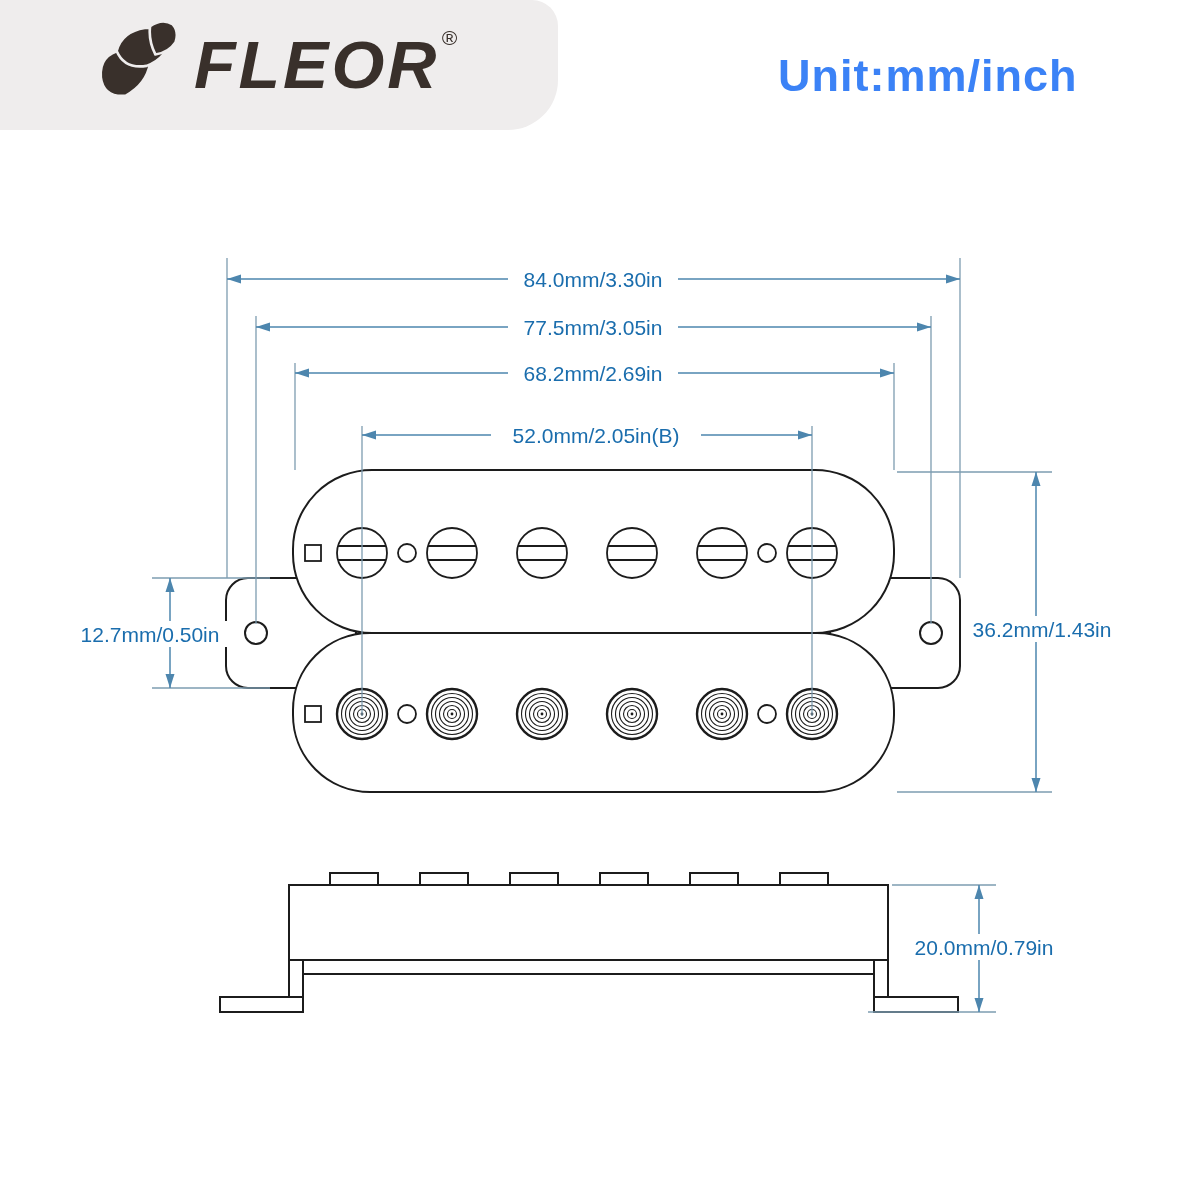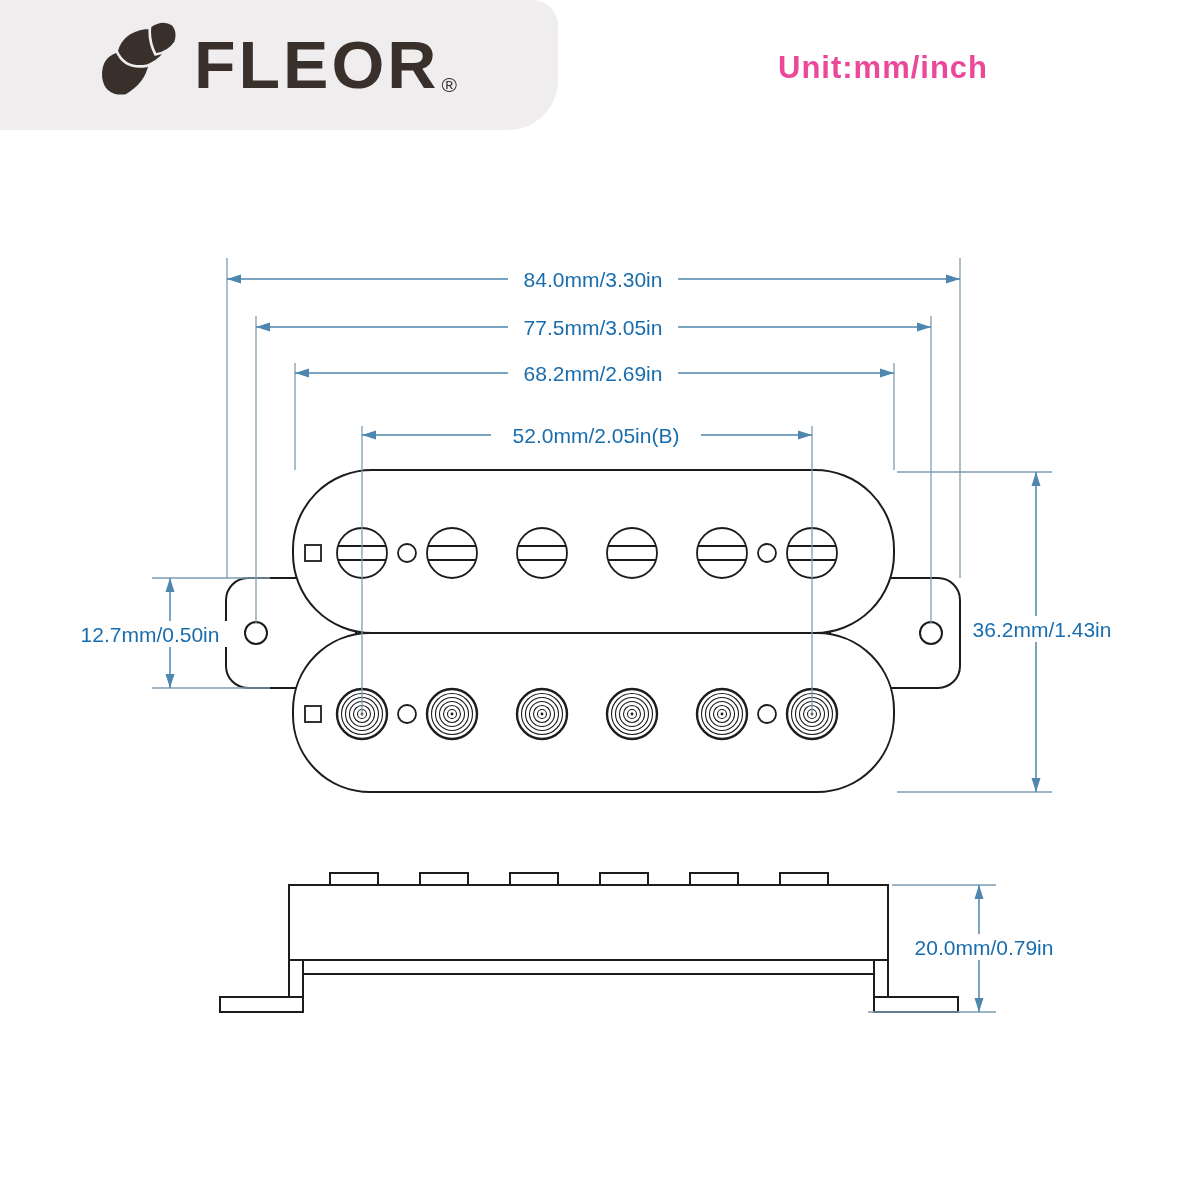--- a/index.html
+++ b/index.html
@@ -6,31 +6,31 @@
   body{width:1200px;height:1200px;position:relative;overflow:hidden;
        font-family:"Liberation Sans",sans-serif;}
 
   
   .logo-card{
     position:absolute;left:0;top:0;width:558px;height:130px;
     background:#efeded;border-radius:0 26px 50px 0;
     display:flex;align-items:center;box-sizing:border-box;padding-left:92px;
   }
   .leaf-wrap{width:88px;height:88px;flex:0 0 auto;margin-right:14px;}
-  .brand-row{display:flex;align-items:flex-end;line-height:1;}
+  .brand-row{display:flex;align-items:flex-start;line-height:1;font-style:italic;}
   .brand-name{
     font-weight:700;font-size:68px;color:#39302b;letter-spacing:3px;
     font-family:"Liberation Sans",sans-serif;transform:scaleY(0.97);
   }
   .reg-mark{font-size:21px;font-weight:400;color:#39302b;position:relative;top:-4px;left:2px;}
 
   
   .unit-heading{
     position:absolute;top:50px;left:778px;width:420px;
-    font-weight:700;font-size:31px;color:#ec4899;letter-spacing:1px;
+    font-weight:700;font-size:45px;color:#3b82f6;letter-spacing:1px;
     font-family:"Liberation Sans",sans-serif;
   }
 
   
   .diagram-svg{position:absolute;left:0;top:0;}
   .dim-text{
     font-family:"Liberation Sans",sans-serif;font-size:21px;fill:#1a6dad;
   }
 </style>
 </head>

